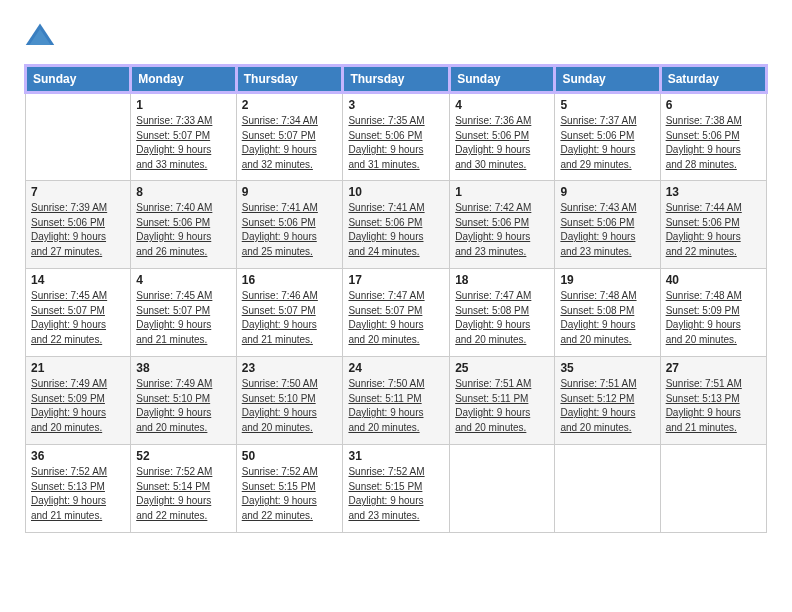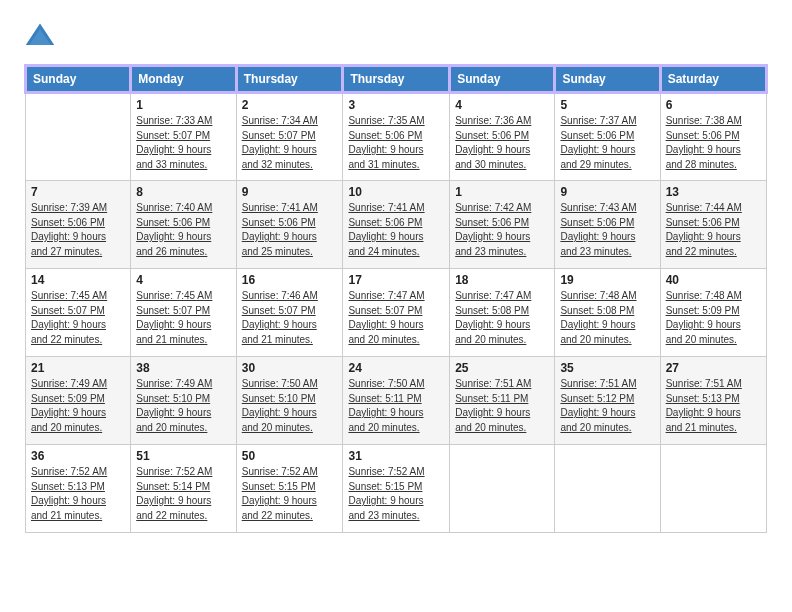--- a/index.html
+++ b/index.html
@@ -225,21 +225,21 @@
         <tr>
           <td>
             <div class="day-num">21</div>
             <div class="day-info">Sunrise: 7:49 AM<br>Sunset: 5:09 PM<br>Daylight: 9 hours<br>and 20 minutes.</div>
           </td>
           <td>
             <div class="day-num">38</div>
             <div class="day-info">Sunrise: 7:49 AM<br>Sunset: 5:10 PM<br>Daylight: 9 hours<br>and 20 minutes.</div>
           </td>
           <td>
-            <div class="day-num">30</div>
+            <div class="day-num">23</div>
             <div class="day-info">Sunrise: 7:50 AM<br>Sunset: 5:10 PM<br>Daylight: 9 hours<br>and 20 minutes.</div>
           </td>
           <td>
             <div class="day-num">24</div>
             <div class="day-info">Sunrise: 7:50 AM<br>Sunset: 5:11 PM<br>Daylight: 9 hours<br>and 20 minutes.</div>
           </td>
           <td>
             <div class="day-num">25</div>
             <div class="day-info">Sunrise: 7:51 AM<br>Sunset: 5:11 PM<br>Daylight: 9 hours<br>and 20 minutes.</div>
           </td>
@@ -251,21 +251,21 @@
             <div class="day-num">27</div>
             <div class="day-info">Sunrise: 7:51 AM<br>Sunset: 5:13 PM<br>Daylight: 9 hours<br>and 21 minutes.</div>
           </td>
         </tr>
         <tr>
           <td>
             <div class="day-num">36</div>
             <div class="day-info">Sunrise: 7:52 AM<br>Sunset: 5:13 PM<br>Daylight: 9 hours<br>and 21 minutes.</div>
           </td>
           <td>
-            <div class="day-num">51</div>
+            <div class="day-num">52</div>
             <div class="day-info">Sunrise: 7:52 AM<br>Sunset: 5:14 PM<br>Daylight: 9 hours<br>and 22 minutes.</div>
           </td>
           <td>
             <div class="day-num">50</div>
             <div class="day-info">Sunrise: 7:52 AM<br>Sunset: 5:15 PM<br>Daylight: 9 hours<br>and 22 minutes.</div>
           </td>
           <td>
             <div class="day-num">31</div>
             <div class="day-info">Sunrise: 7:52 AM<br>Sunset: 5:15 PM<br>Daylight: 9 hours<br>and 23 minutes.</div>
           </td>

